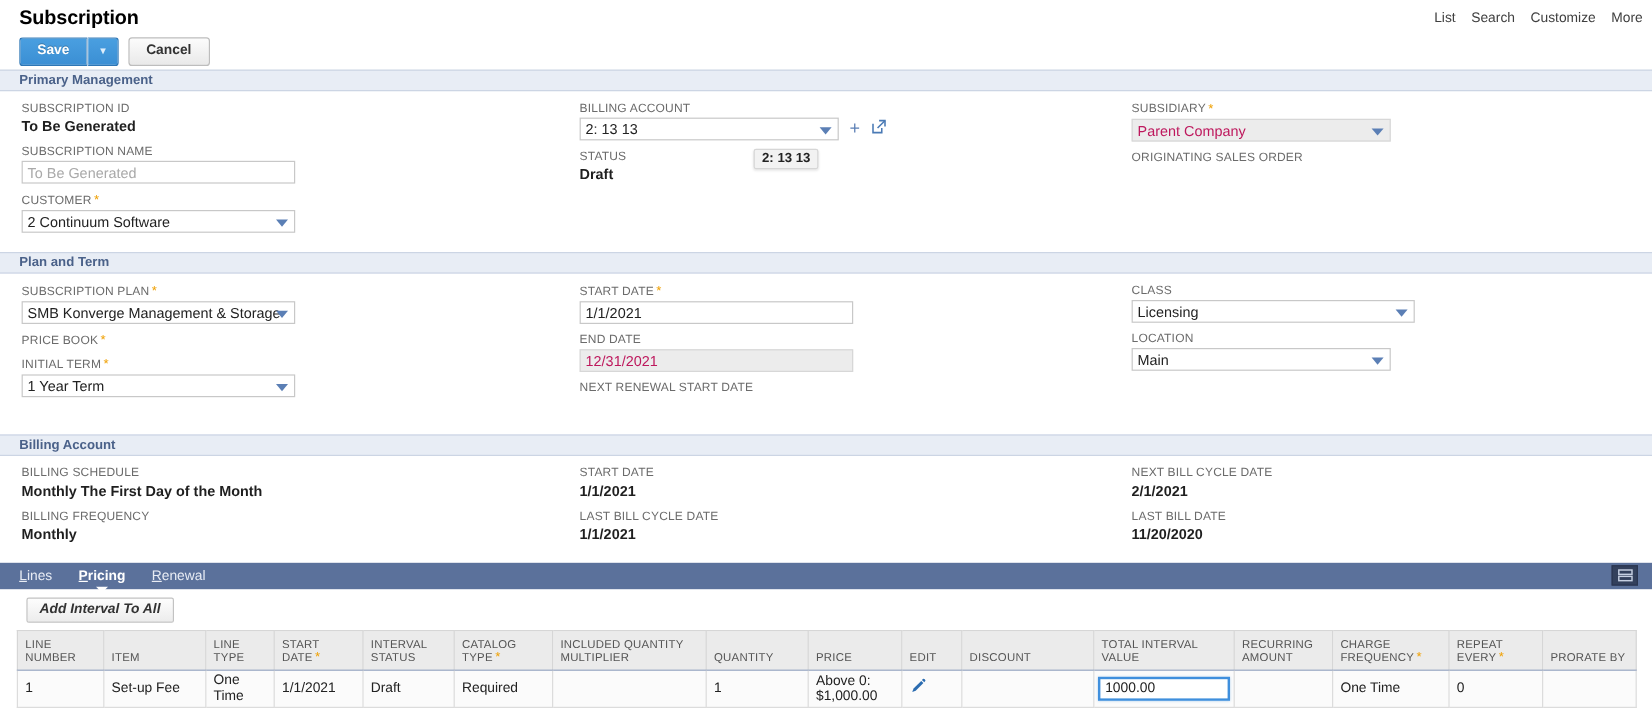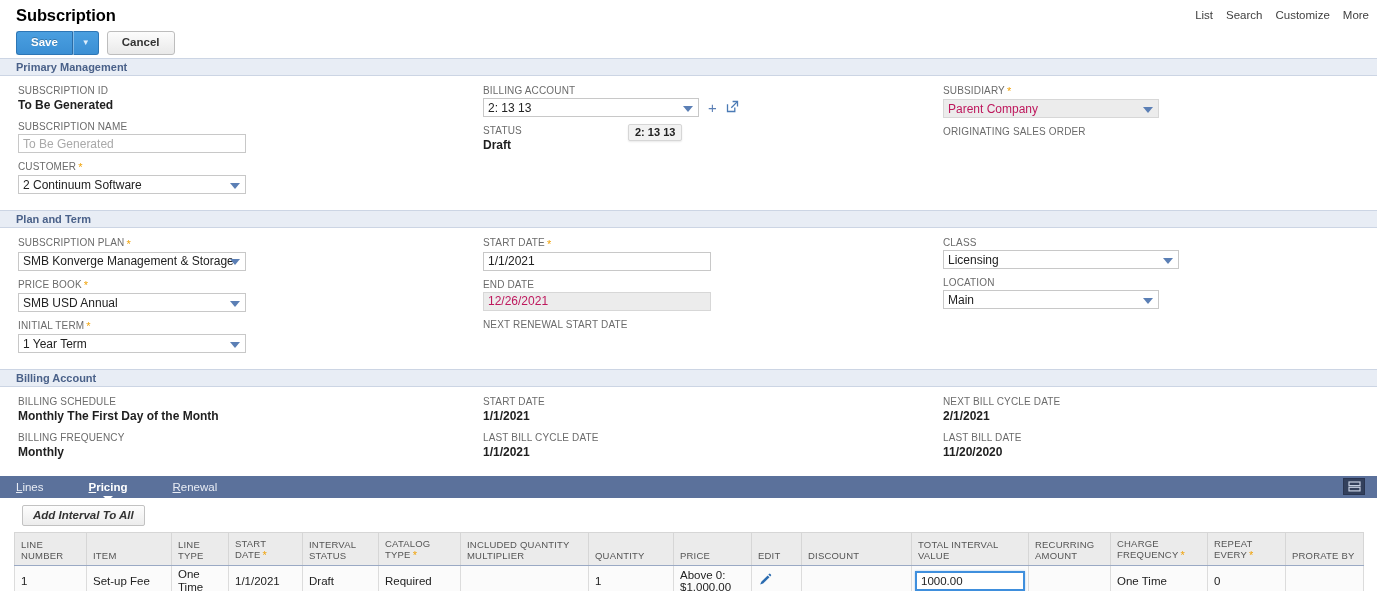--- a/index.html
+++ b/index.html
@@ -162,21 +162,20 @@
   }
 
   
   .tabbar {
     background: #5b719b;
     height: 22px;
     display: flex;
     align-items: center;
     padding-left: 16px;
     position: relative;
-    gap: 23px;
   }
   .tab {
     font-size: 11.5px;
     color: #e8ecf4;
     margin-right: 22px;
     cursor: pointer;
     position: relative;
     padding-bottom: 1px;
   }
   .tab u { text-decoration: underline; }
@@ -370,24 +369,20 @@
       </div>
       <div class="input-box wide">
         <span>SMB Konverge Management &amp; Storage</span>
         <span class="caret"></span>
       </div>
     </div>
     <div class="field">
       <div class="field-label">
         <span>PRICE BOOK</span><span class="req">*</span>
       </div>
-      <div class="input-box wide">
-        <span>SMB USD Annual</span>
-        <span class="caret"></span>
-      </div>
     </div>
     <div class="field">
       <div class="field-label">
         <span>INITIAL TERM</span><span class="req">*</span>
       </div>
       <div class="input-box wide">
         <span>1 Year Term</span>
         <span class="caret"></span>
       </div>
     </div>
@@ -395,21 +390,21 @@
 
   <div class="col col-2">
     <div class="field">
       <div class="field-label">
         <span>START DATE</span><span class="req">*</span>
       </div>
       <div class="input-box" style="width:228px;">1/1/2021</div>
     </div>
     <div class="field">
       <div class="field-label">END DATE</div>
-      <div class="input-box disabled" style="width:228px;">12/26/2021</div>
+      <div class="input-box disabled" style="width:228px;">12/31/2021</div>
     </div>
     <div class="field">
       <div class="field-label">NEXT RENEWAL START DATE</div>
       <div class="field-static"></div>
     </div>
   </div>
 
   <div class="col col-3">
     <div class="field">
       <div class="field-label">CLASS</div>

